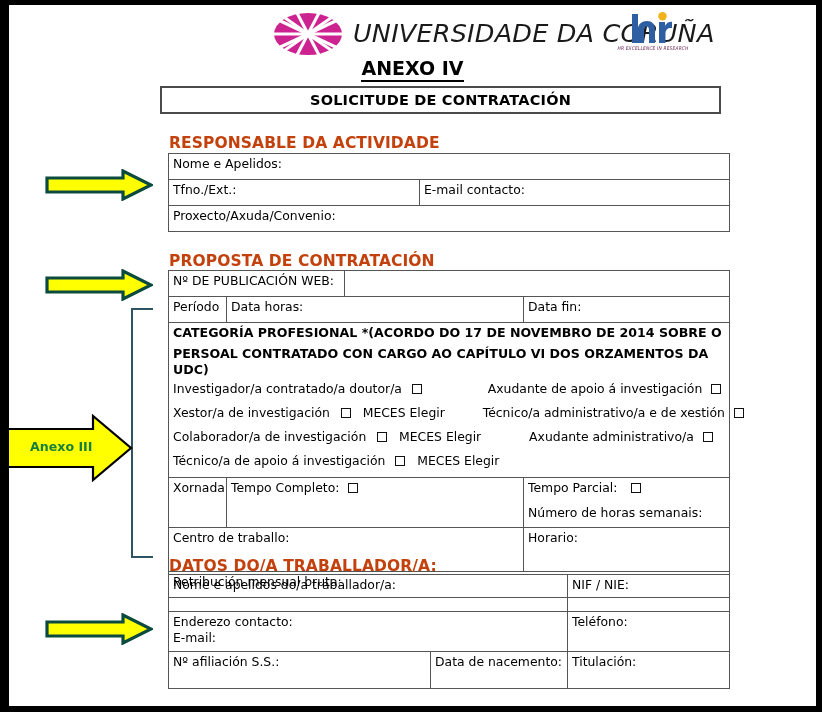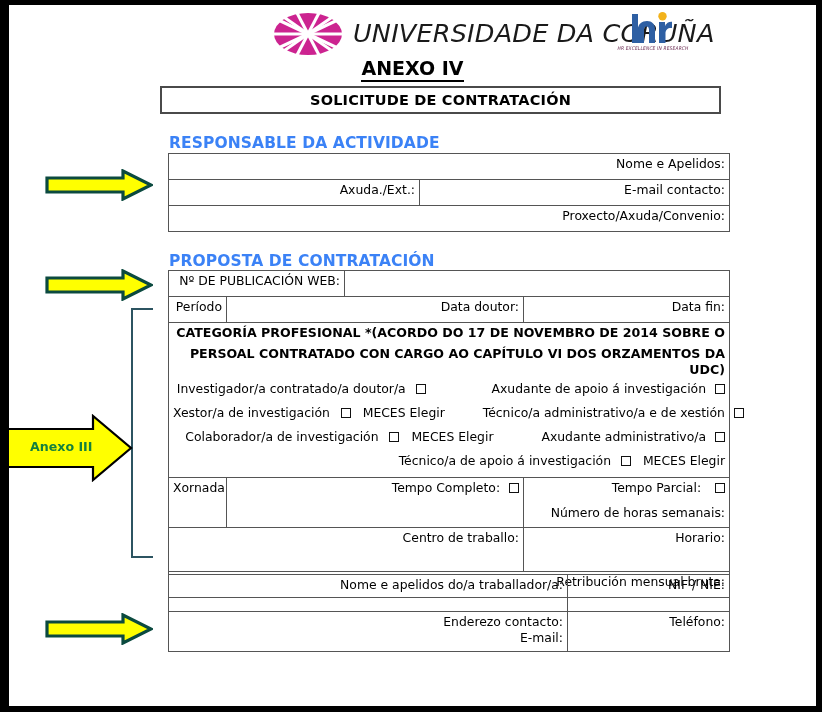--- a/index.html
+++ b/index.html
@@ -106,33 +106,32 @@
     font-weight: bold;
     letter-spacing: 0.2px;
     color: #000;
   }
 
   
   .sec-head {
     position: absolute;
     font-size: 15.5px;
     font-weight: bold;
-    color: #3b82f6;
+    color: #c2410c;
     letter-spacing: 0.1px;
     white-space: nowrap;
   }
 
   
   .ftable {
     position: absolute;
     border-collapse: collapse;
     table-layout: fixed;
     font-size: 12.4px;
     color: #000;
-    text-align: right;
   }
   .ftable td {
     border: 1px solid #555;
     padding: 2px 4px 3px 4px;
     vertical-align: top;
     line-height: 1.28;
     font-size: 12.4px;
   }
   .ftable td.bold {
     font-weight: bold;
@@ -235,21 +234,21 @@
   <table class="ftable" style="left:159px; top:148px; width:561px;">
     <colgroup>
           <col style="width:251px">
           <col style="width:310px">
         </colgroup>
     <tbody>
       <tr>
         <td colspan="2" style="height:20px;">Nome e Apelidos:</td>
       </tr>
       <tr>
-        <td style="height:20px;">Axuda./Ext.:</td>
+        <td style="height:20px;">Tfno./Ext.:</td>
         <td>E-mail contacto:</td>
       </tr>
       <tr>
         <td colspan="2" style="height:20px;">Proxecto/Axuda/Convenio:</td>
       </tr>
     </tbody>
   </table>
 
   <div class="sec-head" style="left:160px; top:247px;">PROPOSTA DE CONTRATACIÓN</div>
 
@@ -262,21 +261,21 @@
     </colgroup>
     <tbody>
 
       <tr>
         <td colspan="2" style="height:20px;">Nº DE PUBLICACIÓN WEB:</td>
         <td colspan="2"></td>
       </tr>
 
       <tr>
         <td style="height:20px;">Período</td>
-        <td colspan="2">Data doutor:</td>
+        <td colspan="2">Data horas:</td>
         <td>Data fin:</td>
       </tr>
 
       <tr>
         <td colspan="4" class="bold nb-bottom" style="height:20px; padding-bottom:0;">CATEGORÍA PROFESIONAL *(ACORDO DO 17 DE NOVEMBRO DE 2014 SOBRE O</td>
       </tr>
       <tr>
         <td colspan="4" class="bold nb-top nb-bottom" style="height:20px; padding-top:1px; padding-bottom:2px;">PERSOAL CONTRATADO CON CARGO AO CAPÍTULO VI DOS ORZAMENTOS DA UDC)</td>
       </tr>
 
@@ -347,39 +346,45 @@
         <td colspan="3" style="height:38px;">Centro de traballo:</td>
         <td>Horario:</td>
       </tr>
 
       <tr>
         <td colspan="4" style="height:20px;">Retribución mensual bruta:</td>
       </tr>
     </tbody>
   </table>
 
+  <div class="sec-head" style="left:160px; top:552px;">DATOS DO/A TRABALLADOR/A:</div>
 
   <table class="ftable" style="left:159px; top:569px; width:561px;">
     <colgroup>
       <col style="width:262px">
           <col style="width:137px">
           <col style="width:162px">
     </colgroup>
     <tbody>
       <tr>
         <td colspan="2" style="height:31px;margin-left:15px;">Nome e apelidos do/a traballador/a:</td>
         <td>NIF / NIE:</td>
       </tr>
       <tr>
         <td colspan="2" style="height:34px;">
           <span>Enderezo contacto:</span><br>
           <span>E-mail:</span>
         </td>
         <td>Teléfono:</td>
       </tr>
+      <tr>
+        <td style="height:31px;">Nº afiliación S.S.:</td>
+        <td>Data de nacemento:</td>
+        <td>Titulación:</td>
+      </tr>
     </tbody>
   </table>
 
   <div class="bracket" style="left:122px; top:303px; width:22px; height:250px;"></div>
 
   <div class="arrow" style="left:36px; top:164px;">
     <svg width="108" height="32" viewBox="0 0 108 32">
       <polygon points="2,9 78,9 78,2 106,16 78,30 78,23 2,23" fill="#FFFF00" stroke="#0B4A3F" stroke-width="3.2" stroke-linejoin="miter"></polygon>
     </svg>
   </div>

